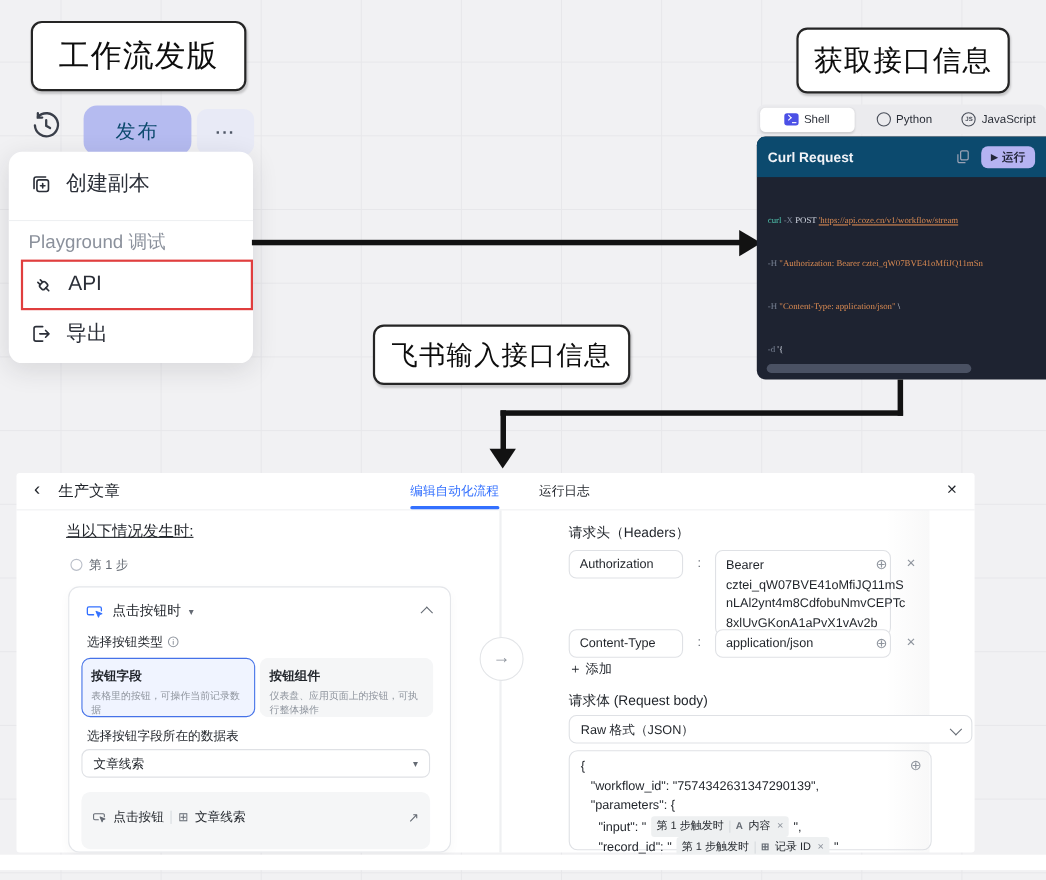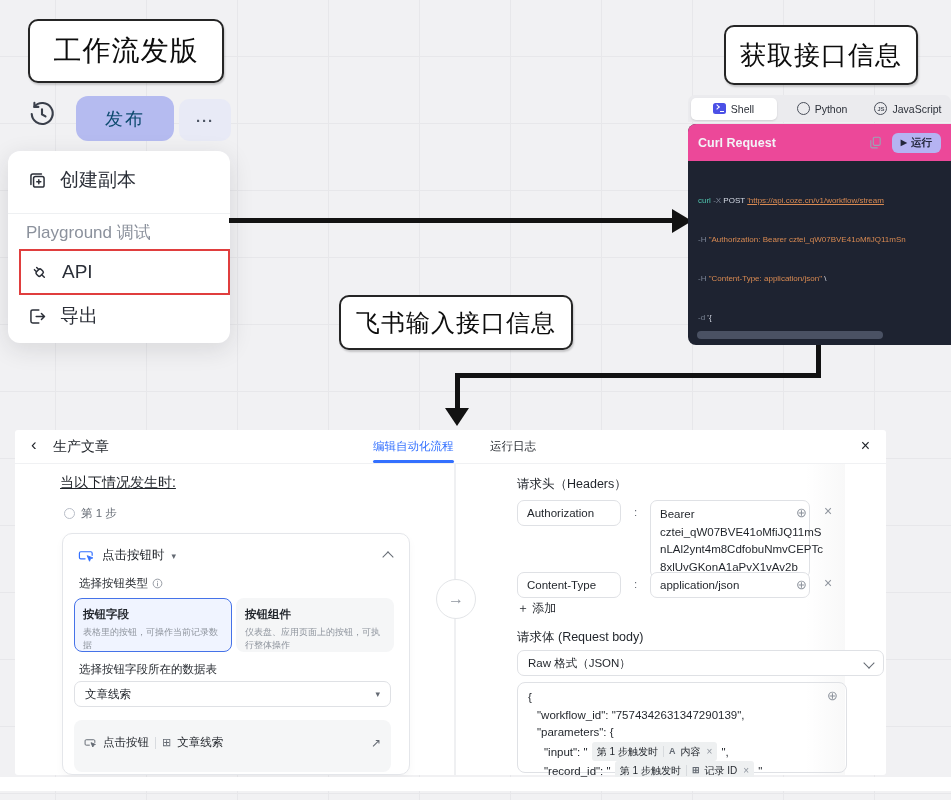--- a/index.html
+++ b/index.html
@@ -17,21 +17,21 @@
   .note1{left:28px;top:19px;width:192px;height:60px;font-size:28px;}
   .note2{left:724px;top:25px;width:190px;height:56px;font-size:26px;}
   .note3{left:339px;top:295px;width:230px;height:51px;font-size:24px;}
   
   .hist{left:28px;top:100px;width:28px;height:28px;color:#3a3f4a;}
   .pub-btn{left:76px;top:96px;width:98px;height:45px;border-radius:12px;background:#b5bbf0;
     color:#0c4a6e;font-size:18px;display:flex;align-items:center;justify-content:center;letter-spacing:2px;}
   .more-btn{left:179px;top:99px;width:52px;height:42px;border-radius:10px;background:#e8eaf6;
     color:#4e5665;font-size:15px;font-weight:bold;display:flex;align-items:center;justify-content:center;letter-spacing:1px;}
   
-  .menu{left:8px;top:151px;width:222px;height:192px;background:#fff;border-radius:12px;
+  .menu{left:8px;top:138px;width:222px;height:192px;background:#fff;border-radius:12px;
     box-shadow:0 6px 24px rgba(31,35,41,.12);}
   .menu-row{position:absolute;left:18px;display:flex;align-items:center;gap:12px;
     font-size:19px;color:#2b2f38;}
   .menu-ic{width:22px;height:22px;color:#2b2f38;flex:0 0 auto;display:flex;align-items:center;justify-content:center;}
   .menu-div{position:absolute;left:0;right:0;top:62px;border-top:1px solid #eef0f2;}
   .menu-cap{position:absolute;left:18px;top:70px;font-size:17px;color:#8b919c;}
   .api-box{position:absolute;left:11px;top:98px;width:211px;height:46px;border:2.5px solid #e03e3e;
     display:flex;align-items:center;gap:12px;padding-left:7px;box-sizing:border-box;
     font-size:19px;color:#2b2f38;}
   
@@ -48,28 +48,28 @@
   .ctab.active{background:#fff;border-radius:5px;margin:2.5px;box-shadow:0 1px 2px rgba(0,0,0,.12);}
   .sh-ic{width:13px;height:11px;border-radius:2.5px;background:#4b50e6;position:relative;}
   .sh-ic i{position:absolute;left:2.5px;top:2px;width:3px;height:3px;
     border-right:1.3px solid #fff;border-bottom:1.3px solid #fff;transform:rotate(-45deg);}
   .sh-ic b{position:absolute;right:2px;bottom:2.5px;width:4px;border-bottom:1.3px solid #fff;}
   .ring{width:11px;height:11px;border:1.3px solid #4a4f5a;border-radius:50%;
     display:flex;align-items:center;justify-content:center;font-size:5.5px;font-weight:bold;color:#4a4f5a;}
   
   .codepanel{left:688px;top:124px;width:263px;height:221px;background:#1e2331;
     border-radius:8px 0 0 8px;overflow:hidden;}
-  .cp-head{position:absolute;left:0;right:0;top:0;height:37px;background:#ec4899;
+  .cp-head{position:absolute;left:0;right:0;top:0;height:37px;background:#0c4a6e;
     display:flex;align-items:center;padding:0 10px;box-sizing:border-box;}
   .cp-title{font-size:12.5px;font-weight:bold;color:#f2f3f7;flex:1;}
   .copy-ic{width:15px;height:15px;color:#9aa2b5;margin-right:9px;}
   .run-btn{background:#b5b3f2;color:#22263a;border-radius:6px;font-size:10.5px;
     padding:3px 9px;display:flex;align-items:center;gap:4px;font-weight:bold;}
   .run-btn .tri{font-size:8px;}
-  .code{position:absolute;left:10px;right:0;top:44px;font-family:Liberation Sans, sans-serif;
+  .code{position:absolute;left:10px;right:0;top:44px;font-family:Liberation Serif, serif;
     font-size:8px;line-height:13px;white-space:pre;color:#d6dbe6;}
   .tk-cmd{color:#4fc3ad;}
   .tk-flag{color:#7b8496;}
   .tk-plain{color:#d6dbe6;}
   .tk-str{color:#d98a52;}
   .tk-url{color:#d98a52;text-decoration:underline;}
   .hscroll{position:absolute;left:9px;bottom:6px;width:186px;height:8px;border-radius:4px;background:#4a5163;}
   
   .fpanel{left:15px;top:430px;width:871px;height:345px;background:#fff;border-radius:3px;}
   .f-head{position:absolute;left:0;right:0;top:0;height:33px;border-bottom:1px solid #f0f1f3;}

